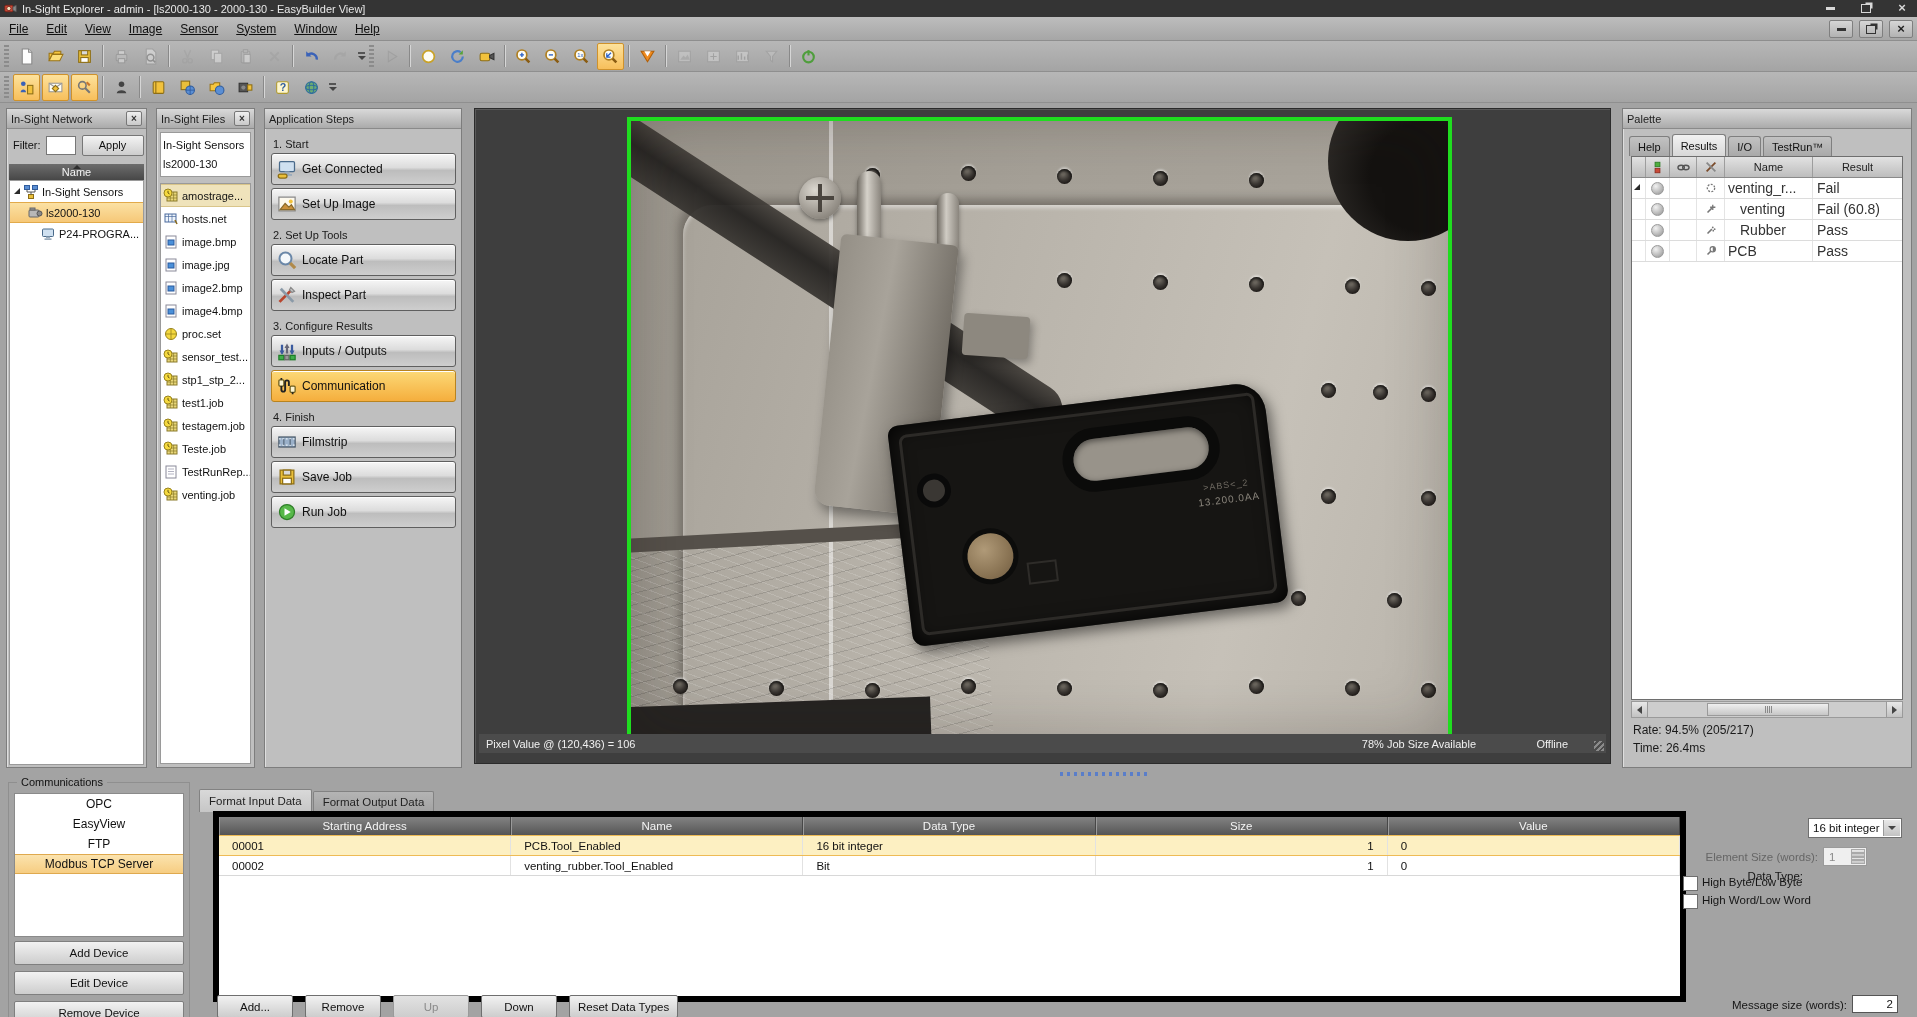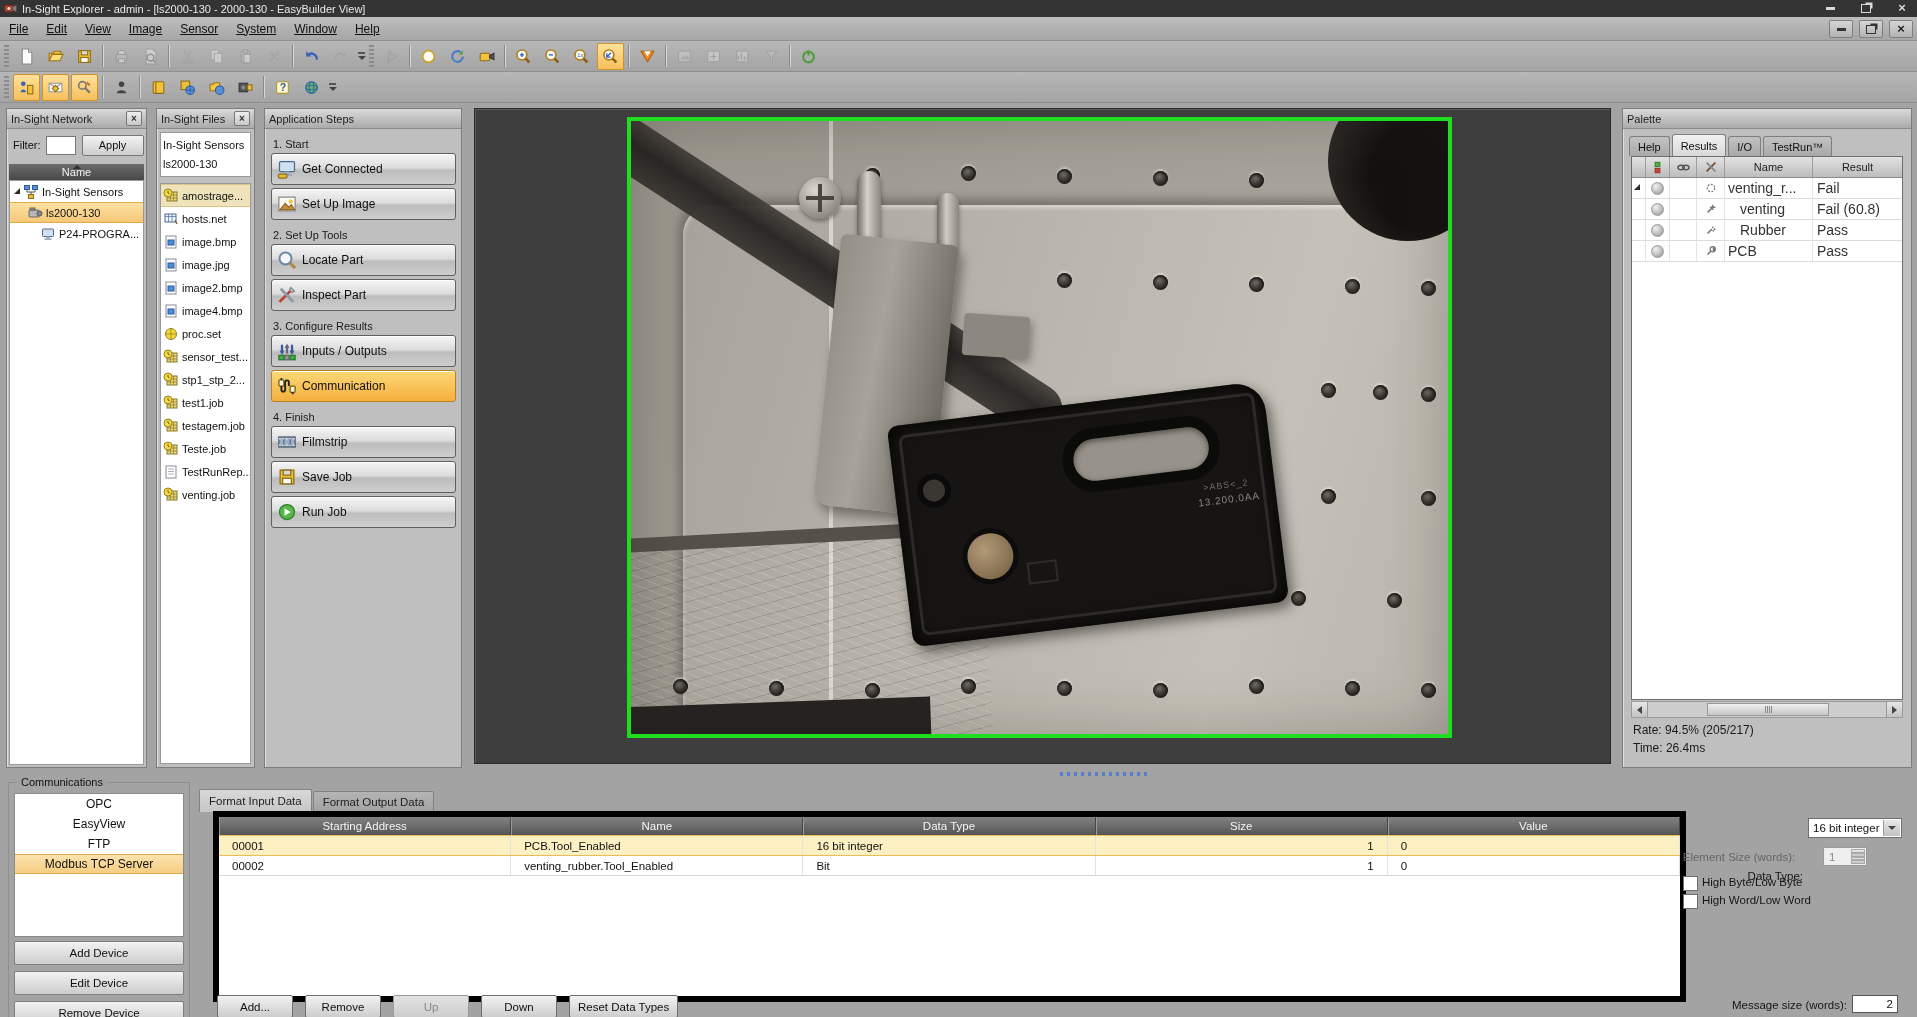--- a/index.html
+++ b/index.html
@@ -824,20 +824,26 @@
       <div class="ph-part">
         <div class="ph-part-frame"></div>
         <div class="ph-slot"></div>
         <div class="ph-rub"></div>
         <div class="ph-ring"></div>
         <div class="ph-sq"></div>
         <div class="ph-m1">&gt;ABS&lt;_2</div>
         <div class="ph-m2">13.200.0AA</div>
       </div>
     </div>
+    <div id="img-status" style="background: rgb(75, 75, 75);">
+      <span id="st-pixel">Pixel Value @ (120,436) = 106</span>
+      <span id="st-job">78% Job Size Available</span>
+      <span id="st-conn">Offline</span>
+      <div id="st-grip"></div>
+    </div>
   </div>
 
   <div id="p-palette" class="panel">
     <div class="panel-hd">
       <span>Palette</span>
     </div>
     <div id="pal-tabs">
         <div class="pal-tab">Help</div>
         <div class="pal-tab active">Results</div>
         <div class="pal-tab">I/O</div>
@@ -1004,21 +1010,21 @@
       <div class="fmt-btn">Reset Data Types</div>
     </div>
 
   <div class="sc-label" style="left:1688px;top:822px;width:115px;margin-top:48px;">Data Type:</div>
   <div id="dd-dtype">
     <span>16 bit integer</span>
     <div class="dd-arrow">
         <div class="tri-down"></div>
       </div>
   </div>
-  <div class="sc-label dim" style="left:1660px;top:851px;width:158px;text-align:center;">Element Size (words):</div>
+  <div class="sc-label dim" style="left:1660px;top:851px;width:158px;">Element Size (words):</div>
   <div id="spin-esize">
     <span>1</span>
     <div class="spin-arrows">
         <div>
           <div class="tri-u6"></div>
         </div>
         <div>
           <div class="tri-d6"></div>
         </div>
       </div>

